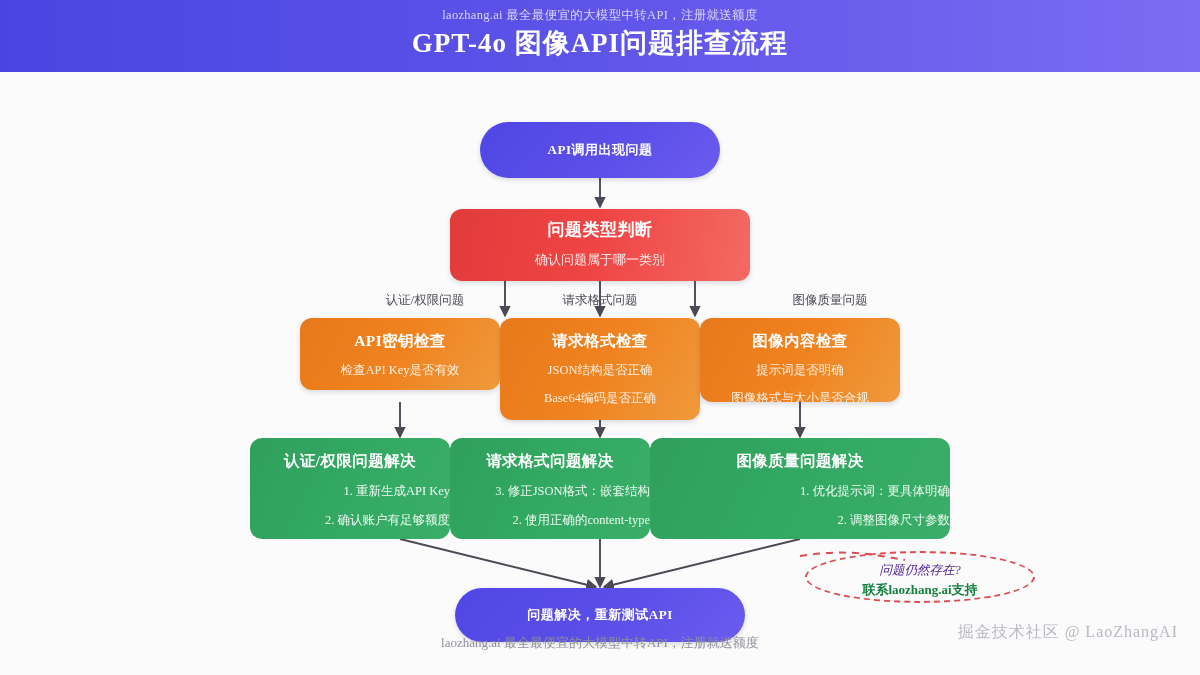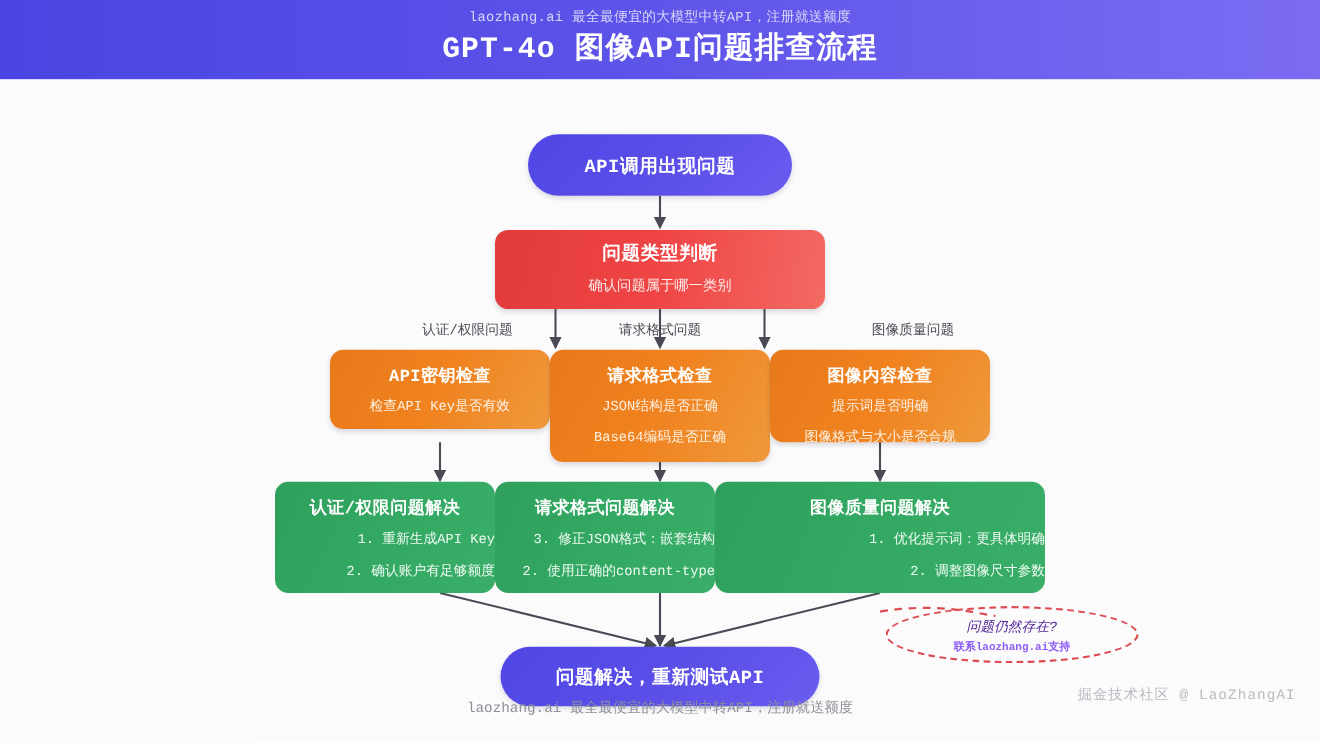--- a/index.html
+++ b/index.html
@@ -6,21 +6,21 @@
     margin: 0;
     padding: 0;
     background: #ffffff;
   }
   #canvas {
     position: relative;
     width: 1200px;
     height: 675px;
     overflow: hidden;
     background: #fbfbfc;
-    font-family: Liberation Mono, monospace;
+    font-family: Liberation Serif, serif;
   }
 
   
   .header {
     position: absolute;
     left: 0; top: 0;
     width: 1200px;
     height: 72px;
     background: linear-gradient(90deg, #4a45e2 0%, #5b52e8 45%, #7b6cf2 100%);
     overflow: hidden;
@@ -74,21 +74,21 @@
   }
 
   
   .pill {
     border-radius: 34px;
     background: linear-gradient(135deg, #4f46e5 0%, #5b4fe8 55%, #6b5cf0 100%);
     display: flex;
     align-items: center;
     justify-content: center;
   }
-  .pill .t { font-size: 17px; letter-spacing: .5px; }
+  .pill .t { font-size: 13px; letter-spacing: .5px; }
 
   
   .decision {
     border-radius: 12px;
     background: linear-gradient(100deg, #e23b3b 0%, #ef4444 48%, #f36a63 100%);
     padding-top: 9px;
   }
   .decision .t { font-size: 17px; letter-spacing: .5px; }
   .decision .l { font-size: 13px; margin-top: 10px; color: #fdeaea; }
 
@@ -130,42 +130,42 @@
     padding-top: 9px;
     background: transparent;
   }
   .callout .c1 {
     font-size: 12.5px;
     font-style: italic;
     color: #4c1d95;
     white-space: nowrap;
   }
   .callout .c2 {
-    font-size: 10px;
+    font-size: 13px;
     font-weight: bold;
-    color: #8b5cf6;
+    color: #15803d;
     white-space: nowrap;
     margin-top: 2px;
     text-align: center;
   }
 
   
   .footer-note {
     position: absolute;
     left: 0; top: 634px;
     width: 1200px;
     text-align: center;
     font-size: 13px;
     color: #8f8f99;
     white-space: nowrap;
   }
   .watermark {
     position: absolute;
     right: 22px; top: 622px;
-    font-size: 13px;
+    font-size: 16px;
     color: #b9b9c2;
     letter-spacing: 1px;
     white-space: nowrap;
   }
 </style>
 </head>
 <body>
 
 <div id="canvas">
 

